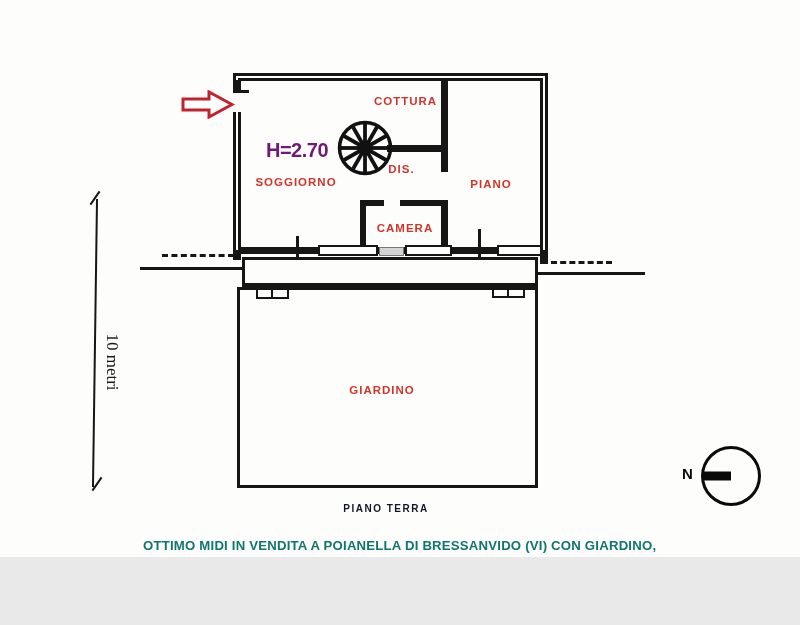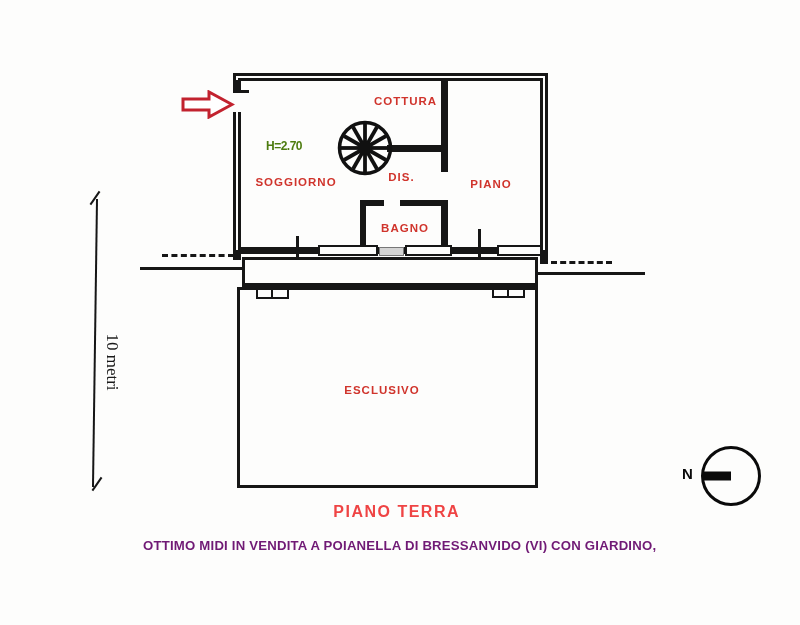--- a/index.html
+++ b/index.html
@@ -1,42 +1,42 @@
 <!DOCTYPE html>
 <html><head>
 <meta charset="utf-8">
 <style>
   html,body{margin:0;padding:0;background:#e9e9e9;}
   .canvas{
-    position:relative;width:800px;height:625px;background:#fdfdfc;
+    position:relative;width:800px;height:557px;background:#fdfdfc;
     font-family:"Liberation Sans",sans-serif;overflow:hidden;
   }
   .abs{position:absolute;box-sizing:border-box;}
   .wall{position:absolute;background:#161616;box-sizing:border-box;}
 
   
   .house-outline{
     position:absolute;left:233px;top:73px;width:315px;height:181px;box-sizing:border-box;
     border-top:8px double #161616;border-left:8px double #161616;
     border-right:8px double #161616;border-bottom:7px solid #161616;
   }
   .room-label{
     position:absolute;color:#d0342c;font-weight:bold;font-size:11.5px;
     letter-spacing:1px;text-align:center;white-space:nowrap;
   }
   .height-note{
-    position:absolute;left:266px;top:139px;color:#4d7c0f;font-weight:bold;
-    font-size:12px;letter-spacing:-0.5px;white-space:nowrap;
+    position:absolute;left:266px;top:139px;color:#701a75;font-weight:bold;
+    font-size:20px;letter-spacing:-0.5px;white-space:nowrap;
   }
   .floor-label{
-    position:absolute;left:312px;top:503px;width:148px;text-align:right;
-    color:#ef4444;font-weight:bold;font-size:16px;letter-spacing:1.5px;
+    position:absolute;left:312px;top:503px;width:148px;text-align:center;
+    color:#0f172a;font-weight:bold;font-size:10px;letter-spacing:1.5px;
   }
   .caption{
-    position:absolute;left:143px;top:534px;width:620px;color:#701a75;
+    position:absolute;left:143px;top:534px;width:620px;color:#0f766e;
     font-weight:bold;font-size:13.2px;line-height:23px;letter-spacing:0.2px;
   }
   .scale-text{
     position:absolute;left:63px;top:352px;width:97px;text-align:center;
     font-family:"Liberation Serif",serif;font-size:17px;color:#1a1a1a;
     transform:rotate(90deg);white-space:nowrap;
   }
   .compass-n{
     position:absolute;left:682px;top:465px;font-weight:bold;font-size:15px;color:#0a0a0a;
   }
@@ -103,26 +103,26 @@
   <div class="wall" style="left:233px;top:250px;width:8px;height:10px;"></div>
 
   <div class="step" style="left:256px;top:286px;width:17px;height:13px;"></div>
   <div class="step" style="left:271px;top:286px;width:18px;height:13px;"></div>
   <div class="step" style="left:492px;top:286px;width:17px;height:12px;"></div>
   <div class="step" style="left:507px;top:286px;width:18px;height:12px;"></div>
 
   <div class="abs" style="left:237px;top:287px;width:301px;height:201px;border:3px solid #161616;"></div>
 
   <div class="room-label" style="left:358px;top:95px;width:95px;">COTTURA</div>
-  <div class="room-label" style="left:374px;top:171px;width:55px;">DIS.</div>
+  <div class="room-label" style="left:374px;top:163px;width:55px;">DIS.</div>
   <div class="room-label" style="left:441px;top:178px;width:100px;">PIANO</div>
   <div class="room-label" style="left:245px;top:176px;width:102px;">SOGGIORNO</div>
-  <div class="room-label" style="left:369px;top:222px;width:72px;">BAGNO</div>
+  <div class="room-label" style="left:369px;top:222px;width:72px;">CAMERA</div>
   <div class="room-label" style="left:322px;top:381px;width:120px;line-height:18px;">
-    <div>ESCLUSIVO</div>
+    <div>GIARDINO</div>
   </div>
 
   <div class="height-note">H=2.70</div>
 
   <div class="wall" style="left:94px;top:199px;width:2px;height:288px;transform:rotate(0.8deg);"></div>
   <div class="wall" style="left:87px;top:197px;width:16px;height:2px;transform:rotate(-55deg);"></div>
   <div class="wall" style="left:89px;top:483px;width:16px;height:2px;transform:rotate(-55deg);"></div>
   <div class="scale-text">10 metri</div>
 
   <svg class="abs" style="left:699px;top:444px;" width="64" height="64" viewBox="0 0 64 64">

